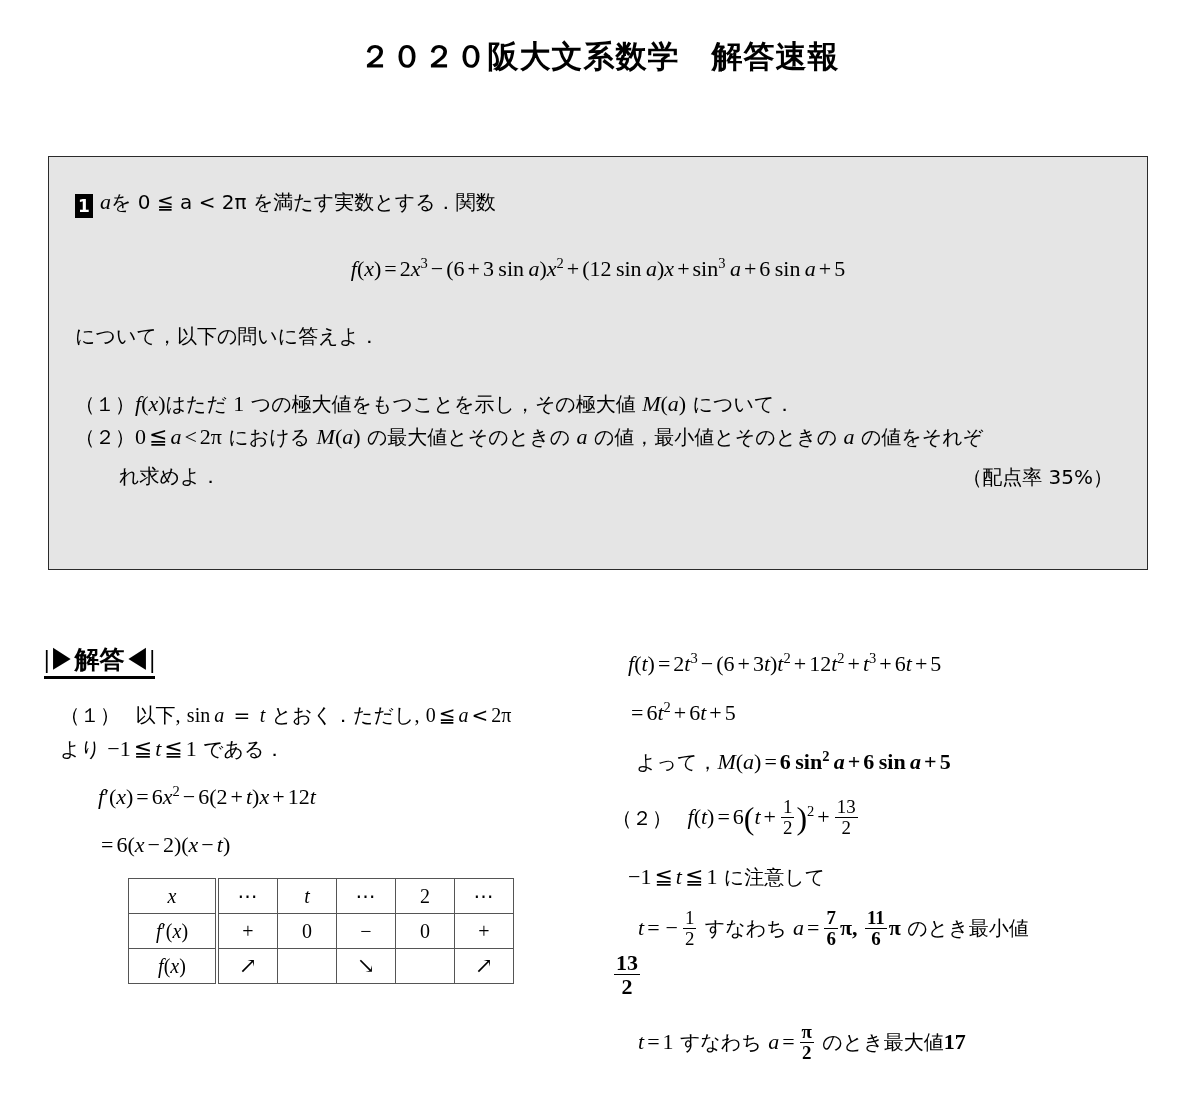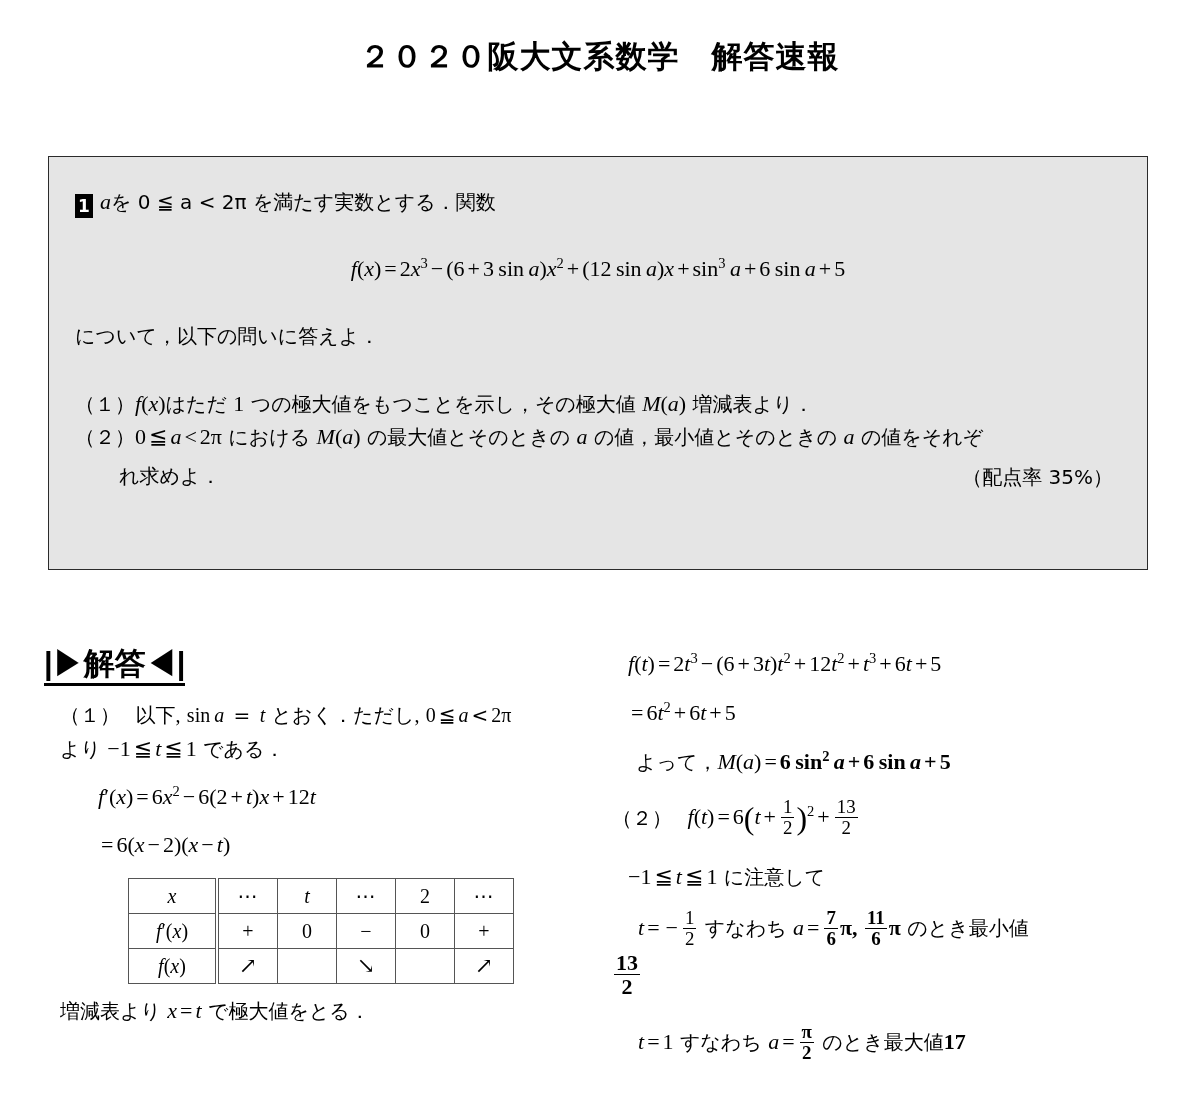--- a/index.html
+++ b/index.html
@@ -94,23 +94,23 @@
     margin: 0 2px;
   }
   .frac .top { display: block; padding: 0 2px; border-bottom: 1.4px solid currentColor; }
   .frac .bot { display: block; padding: 0 2px; }
   .bigparen { font-size: 1.45em; vertical-align: -0.16em; font-family: "Liberation Serif", serif; font-style: normal; }
   
   .ans-head {
     position: absolute;
     left: 44px;
     top: 646px;
-    font-family: Liberation Sans, sans-serif;
+    font-family: Liberation Serif, serif;
     font-weight: bold;
-    font-size: 31px;
+    font-size: 25px;
     border-bottom: 3px solid #000;
     padding-bottom: 1px;
     line-height: 1.15;
   }
   .col-left {
     position: absolute;
     left: 60px;
     top: 698px;
     width: 540px;
     font-size: 22px;
@@ -161,21 +161,21 @@
       </div>
 
       <div class="mathrow">
         <span class="m">f</span><span class="mr">(</span><span class="m">x</span><span class="mr">)</span><span class="op">=</span><span class="num">2</span><span class="m">x</span><sup class="num">3</sup><span class="op">−</span><span class="mr">(</span><span class="num">6</span><span class="op">+</span><span class="num">3</span> <span class="mr">sin</span> <span class="m">a</span><span class="mr">)</span><span class="m">x</span><sup class="num">2</sup><span class="op">+</span><span class="mr">(</span><span class="num">12</span> <span class="mr">sin</span> <span class="m">a</span><span class="mr">)</span><span class="m">x</span><span class="op">+</span><span class="mr">sin</span><sup class="num">3</sup> <span class="m">a</span><span class="op">+</span><span class="num">6</span> <span class="mr">sin</span> <span class="m">a</span><span class="op">+</span><span class="num">5</span>
         
       </div>
 
       <div class="jp pb-line2">について，以下の問いに答えよ．</div>
 
       <div class="pb-q1">
-        <span class="jp">（１）</span><span class="m">f</span><span class="mr">(</span><span class="m">x</span><span class="mr">)</span><span class="jp">はただ </span><span class="num">1</span><span class="jp"> つの極大値をもつことを示し，その極大値 </span><span class="m">M</span><span class="mr">(</span><span class="m">a</span><span class="mr">)</span><span class="jp"> 増減表より．</span>
+        <span class="jp">（１）</span><span class="m">f</span><span class="mr">(</span><span class="m">x</span><span class="mr">)</span><span class="jp">はただ </span><span class="num">1</span><span class="jp"> つの極大値をもつことを示し，その極大値 </span><span class="m">M</span><span class="mr">(</span><span class="m">a</span><span class="mr">)</span><span class="jp"> について．</span>
         
       </div>
 
       <div class="pb-q2">
         <span class="jp">（２）</span><span class="num">0</span><span class="op">≦</span><span class="m">a</span><span class="op">&lt;</span><span class="num">2</span><span class="mr">π</span><span class="jp"> における </span><span class="m">M</span><span class="mr">(</span><span class="m">a</span><span class="mr">)</span><span class="jp"> の最大値とそのときの </span><span class="m">a</span><span class="jp"> の値，最小値とそのときの </span><span class="m">a</span><span class="jp"> の値をそれぞ</span>
         
       </div>
 
       <div class="pb-q2b">
         <span class="jp">れ求めよ．</span>
@@ -232,24 +232,20 @@
         <td class="hdr"><span class="m">f</span><span class="mr">(</span><span class="m">x</span><span class="mr">)</span></td>
         <td class="dbl arrow">↗</td>
         <td class="arrow"></td>
         <td class="arrow">↘</td>
         <td class="arrow"></td>
         <td class="arrow">↗</td>
       </tr>
     </tbody>
       </table>
 
-    <div class="tbl-note">
-      <span class="jp">増減表より </span><span class="m">x</span><span class="op">=</span><span class="m">t</span><span class="jp"> で極大値をとる．</span>
-      
-    </div>
 
   </div>
 
   <div class="col-right">
 
     <div class="ind3">
       <span class="m">f</span><span class="mr">(</span><span class="m">t</span><span class="mr">)</span><span class="op">=</span><span class="num">2</span><span class="m">t</span><sup class="num">3</sup><span class="op">−</span><span class="mr">(</span><span class="num">6</span><span class="op">+</span><span class="num">3</span><span class="m">t</span><span class="mr">)</span><span class="m">t</span><sup class="num">2</sup><span class="op">+</span><span class="num">12</span><span class="m">t</span><sup class="num">2</sup><span class="op">+</span><span class="m">t</span><sup class="num">3</sup><span class="op">+</span><span class="num">6</span><span class="m">t</span><span class="op">+</span><span class="num">5</span>
       
     </div>
 

